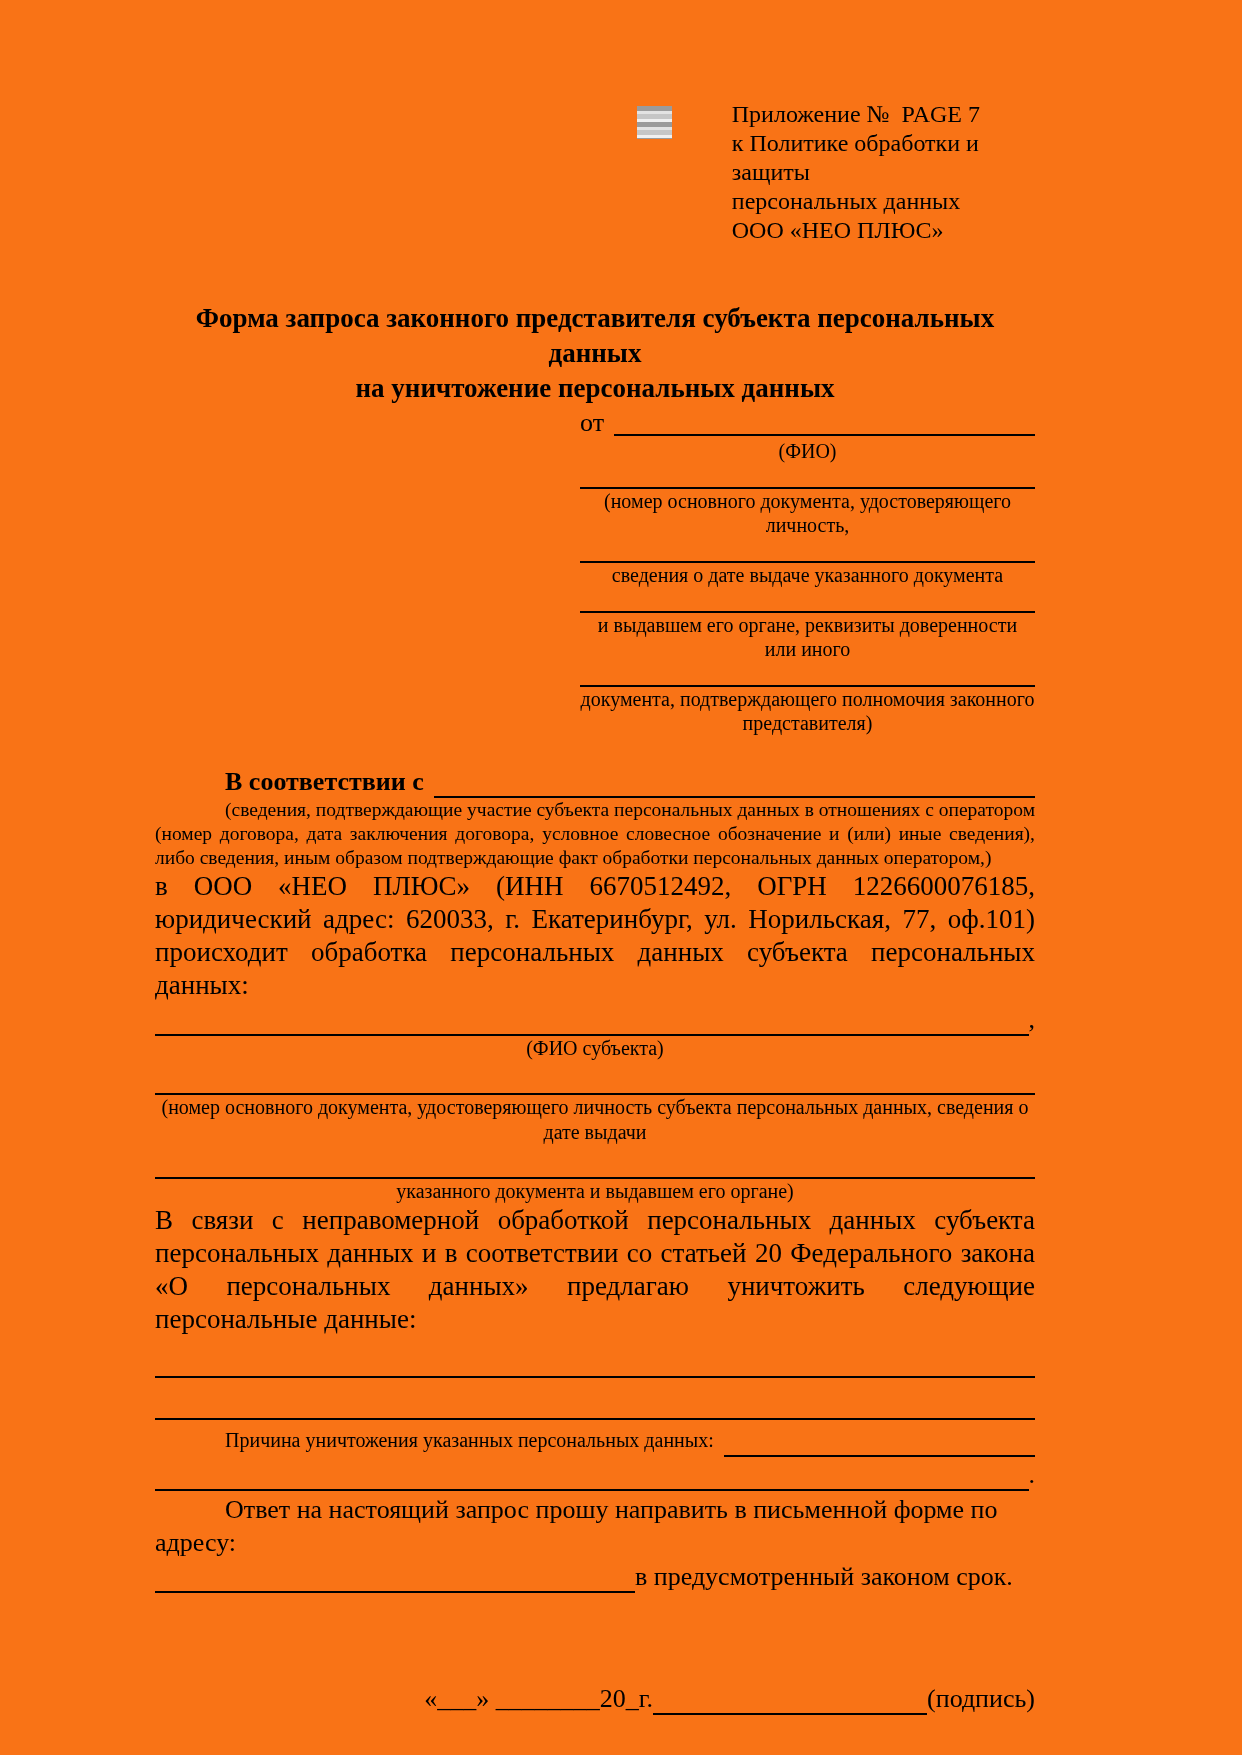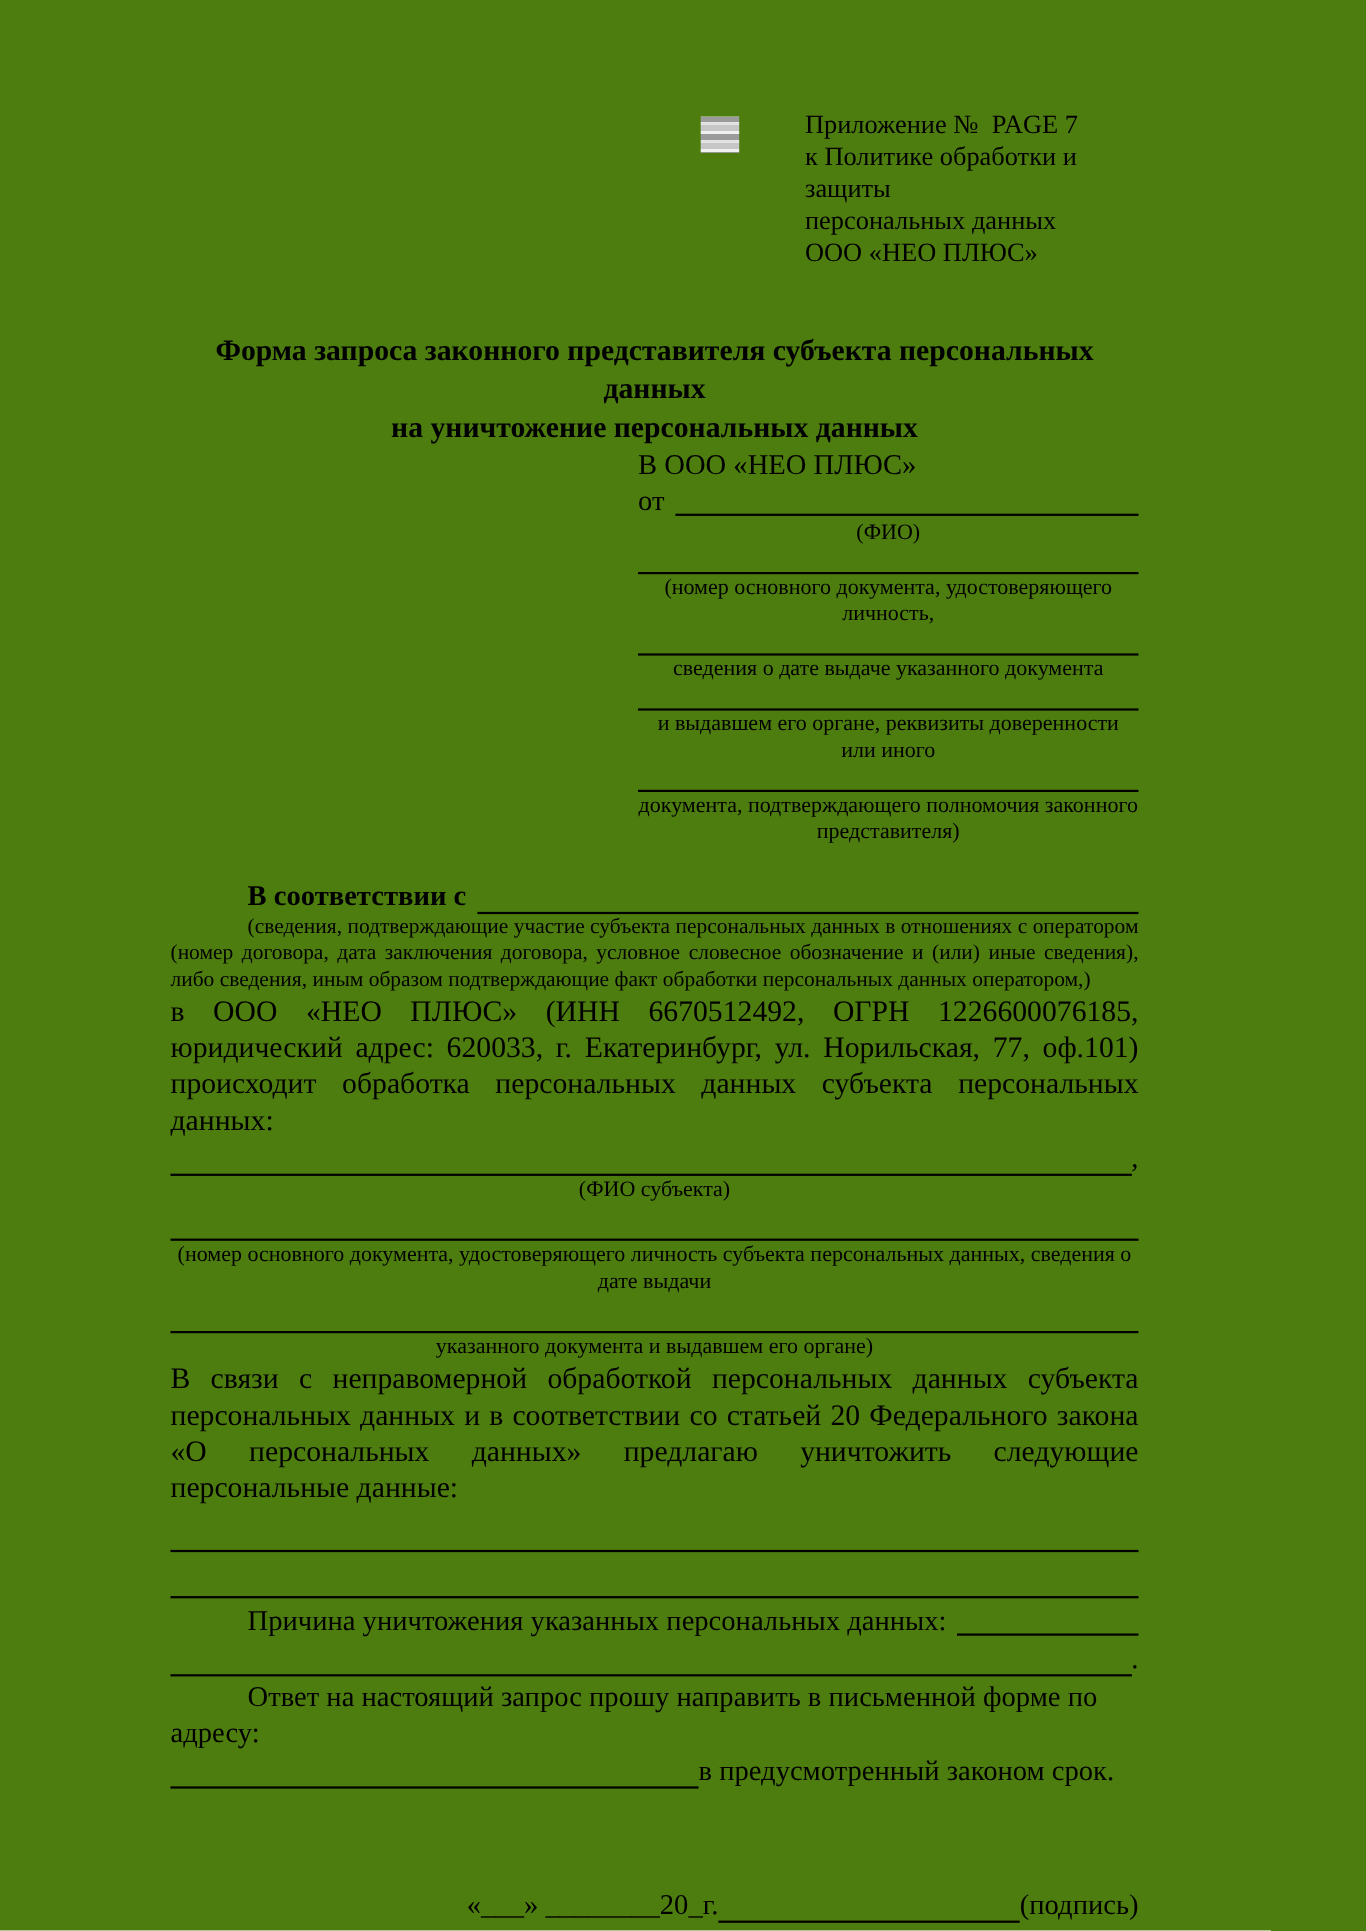--- a/index.html
+++ b/index.html
@@ -6,21 +6,21 @@
   html,body { background:#ffffff; }
   body {
     width:1242px; height:1755px;
     font-family:"Liberation Serif", serif;
     color:#000;
   }
   .page {
     position:relative;
     width:1242px; height:1755px;
     padding:100px 207px 0 155px; 
-    background:#4d7c0f;
+    background:#f97316;
     overflow:hidden;
   }
 
   
   .header-row { display:flex; align-items:flex-start; }
   .artifact {
     display:inline-block;
     margin-left:482px; margin-top:6px;
     width:38px; height:33px;
     background:repeating-linear-gradient(to bottom,
@@ -54,21 +54,21 @@
   }
   .para { font-size:27px; line-height:33px; text-align:justify; }
 
   .field-line { display:flex; align-items:flex-end; font-size:26px; }
   .field-line .line { flex:1; border-bottom:2px solid #000; height:34px; }
   .field-line .trail { line-height:33px; }
   .body-caption { font-size:20px; line-height:25px; text-align:center; }
 
   .blank-wide { border-bottom:2px solid #000; height:42px; }
 
-  .reason-line { display:flex; font-size:26px; margin-top:4px; }
+  .reason-line { display:flex; align-items:flex-end; font-size:20px; margin-top:4px; }
   .reason-line .label { margin-left:70px; white-space:nowrap; line-height:33px; }
   .reason-line .line { flex:1; margin-left:10px; border-bottom:2px solid #000; height:30px; }
   .reason-end { display:flex; align-items:flex-end; font-size:26px; }
   .reason-end .line { flex:1; border-bottom:2px solid #000; height:34px; }
   .reason-end .trail { line-height:33px; }
 
   .answer-1 { font-size:26px; line-height:33px; text-indent:70px; margin-top:2px; }
   .answer-2 { display:flex; align-items:flex-end; font-size:26px; }
   .answer-2 .line { width:480px; border-bottom:2px solid #000; height:34px; }
   .answer-2 .trail { line-height:33px; }
@@ -97,21 +97,20 @@
       <div class="hline">ООО «НЕО ПЛЮС»</div>
     </div>
   </div>
 
   <div class="title">
     <div>Форма запроса законного представителя субъекта персональных данных</div>
     <div>на уничтожение персональных данных</div>
   </div>
 
   <div class="addressee">
-    <div class="to-line">В ООО «НЕО ПЛЮС»</div>
 
     <div class="from-line">
       <span>от</span>
       <span class="blank"></span>
     </div>
     <div class="caption">(ФИО)</div>
 
     <div class="blank-line"></div>
     <div class="caption">(номер основного документа, удостоверяющего личность,</div>
 

